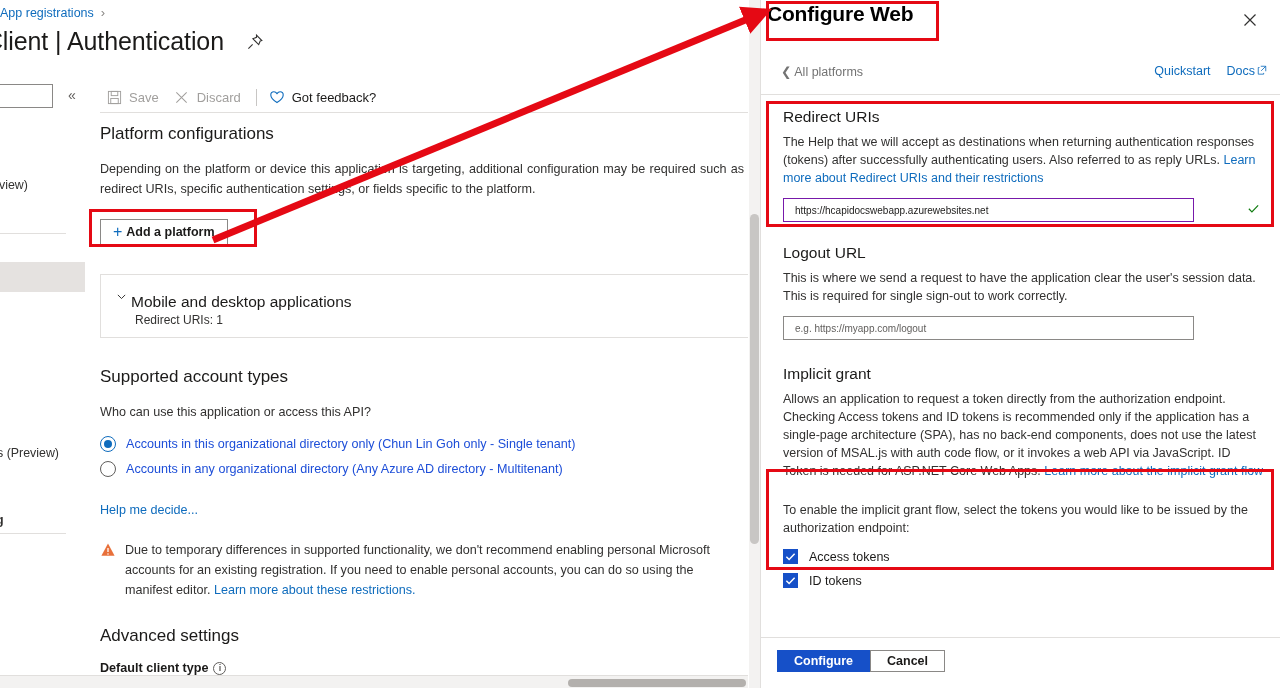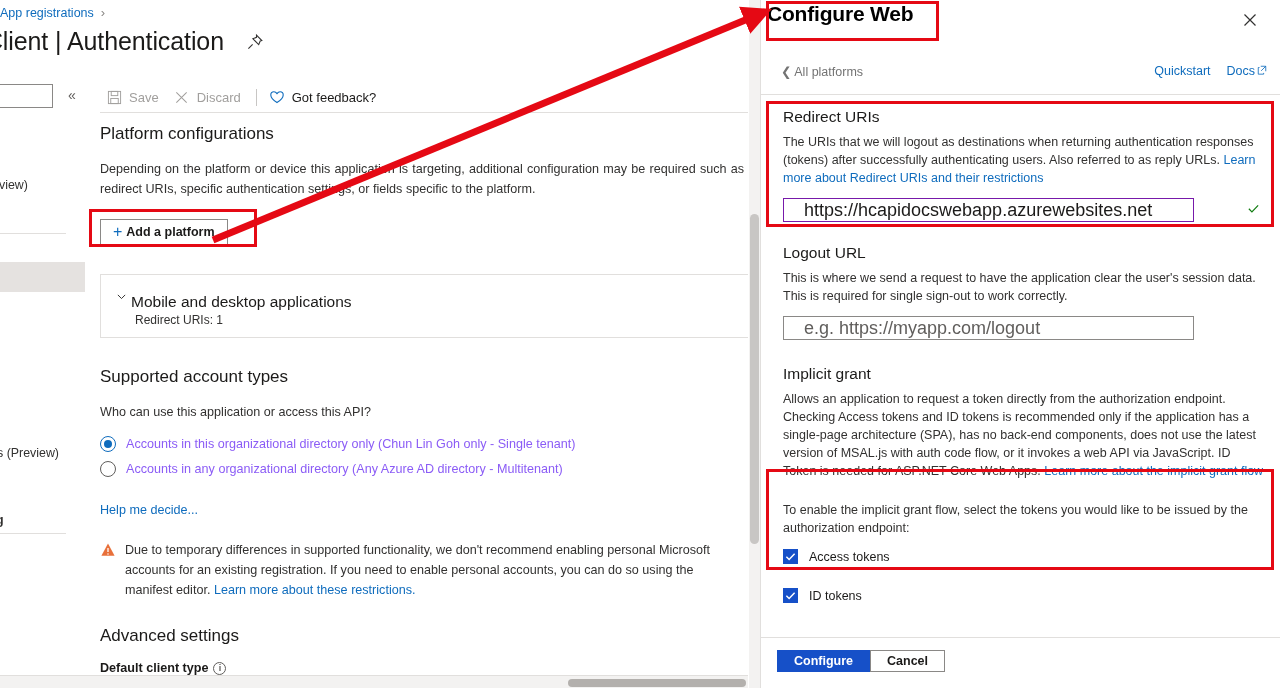--- a/index.html
+++ b/index.html
@@ -69,21 +69,21 @@
   .pc-title { font-size:15.5px; font-weight:400; color:#1b1a19;margin-top:9px; }
   .pc-sub { font-size:12px; color:#323130; margin:2px 0 0 34px; }
 
   
   .radio-row { display:flex; align-items:flex-start; margin-bottom:9px; }
   .radio { width:16px; height:16px; border-radius:50%; border:1px solid #605e5c; background:#fff;
            flex:0 0 auto; margin-right:10px; position:relative; cursor:pointer; }
   .radio.checked { border:1px solid #0f6cbd; border-width:1px; }
   .radio.checked::after { content:""; position:absolute; left:3px; top:3px; width:8px; height:8px;
                           border-radius:50%; background:#0f6cbd; }
-  .radio-label { font-size:12.6px; color:#8b5cf6; line-height:16px; }
+  .radio-label { font-size:12.6px; color:#1d4ed8; line-height:16px; }
 
   .link { color:#0f6cbd; text-decoration:none; cursor:pointer; }
 
   .warn-row { display:flex; align-items:flex-start; }
   .warn-icon { flex:0 0 auto; width:16px; height:16px; margin-right:9px; margin-top:2px; }
 
   .info-icon { display:inline-block; width:13px; height:13px; border:1px solid #605e5c; border-radius:50%;
                font-size:9px; line-height:11px; text-align:center; color:#605e5c; vertical-align:1px; margin-left:5px; }
 
   
@@ -113,29 +113,29 @@
   .allplat { position:absolute; left:20px; top:0; font-size:12.5px; color:#737373; cursor:pointer; }
   .panel-links { position:absolute; right:14px; top:0; display:flex; gap:16px; font-size:12.5px; }
   .panel-rule { position:absolute; left:0; top:94px; width:520px; height:1px; background:#e1dfdd; }
 
   .panel-body { position:absolute; left:0; top:100px; width:520px; }
   .p-h3 { font-size:15.5px; font-weight:400; color:#1b1a19; margin:0 0 7px 0; }
   .p-text { font-size:12.5px; line-height:18px; color:#323130; margin:0; }
 
   .p-input {
     width:411px; height:24px; border:1px solid #8a8886; background:#fff;
-    font-size:18px; color:#1b1a19; padding:0 24px 0 20px; font-family:"Liberation Sans", sans-serif;
+    font-size:10px; color:#1b1a19; padding:0 24px 0 11px; font-family:"Liberation Sans", sans-serif;
     line-height:22px; display:block;
   }
   .p-input.valid { border-color:#7719aa; }
   .p-input::placeholder { color:#605e5c; }
   .input-wrap { position:relative; width:484px; }
   .check-mark { position:absolute; right:7px; top:4px; color:#107c10; font-size:13px; }
 
-  .cb-row { display:flex; align-items:center; margin-top:24px; cursor:pointer; }
+  .cb-row { display:flex; align-items:center; margin-top:9px; cursor:pointer; }
   .checkbox { width:15px; height:15px; background:#1650c8; border:1px solid #1650c8; flex:0 0 auto;
               margin-right:11px; position:relative; }
   .checkbox svg { position:absolute; left:1px; top:1px; }
   .cb-label { font-size:12.5px; color:#1b1a19; }
 
   .panel-footer-rule { position:absolute; left:0; top:637px; width:520px; height:1px; background:#e1dfdd; }
   .panel-footer { position:absolute; left:16px; top:650px; display:flex; gap:0; }
   .btn { height:22px; padding:0 16px; font-size:12.5px; font-weight:700; cursor:pointer;
          font-family:"Liberation Sans", sans-serif; line-height:20px; }
   .btn-primary { background:#1650c8; color:#fff; border:1px solid #1650c8; }
@@ -314,21 +314,21 @@
                 </g>
               </svg></span></span>
       </div>
     </div>
     <div class="panel-rule"></div>
 
     <div class="panel-body">
 
       <div style="padding:8px 18px 0 22px;">
         <h3 class="p-h3">Redirect URIs</h3>
-        <p class="p-text" style="width:480px;"><span>The URIs that we will logout as destinations when returning authentication responses (tokens) after successfully authenticating users. Also referred to as reply URLs. </span><span class="link">Learn more about Redirect URIs and their restrictions</span></p>
+        <p class="p-text" style="width:480px;"><span>The Help that we will accept as destinations when returning authentication responses (tokens) after successfully authenticating users. Also referred to as reply URLs. </span><span class="link">Learn more about Redirect URIs and their restrictions</span></p>
         <div class="input-wrap" style="margin-top:11px;">
           <input class="p-input valid" type="text" value="https://hcapidocswebapp.azurewebsites.net" style="">
           <span class="check-mark">
             <svg width="13" height="13" viewBox="0 0 14 14">
                 <path d="M2 7.3l3.3 3.3L12 3.6" fill="none" stroke="#107c10" stroke-width="1.3"></path>
               </svg>
           </span>
         </div>
       </div>
 

